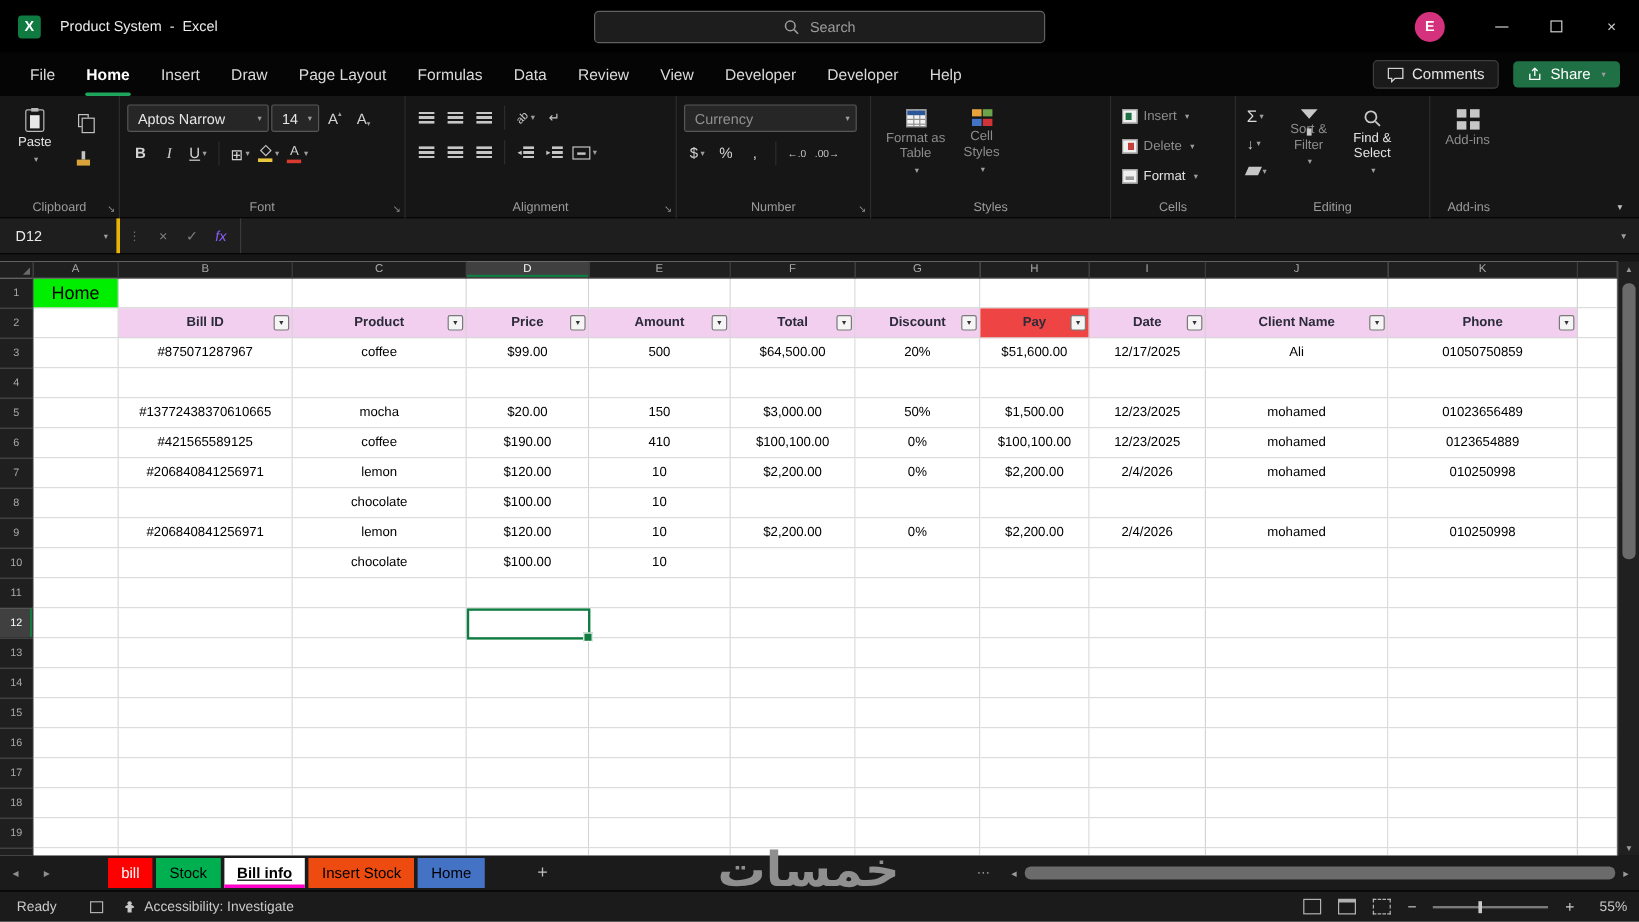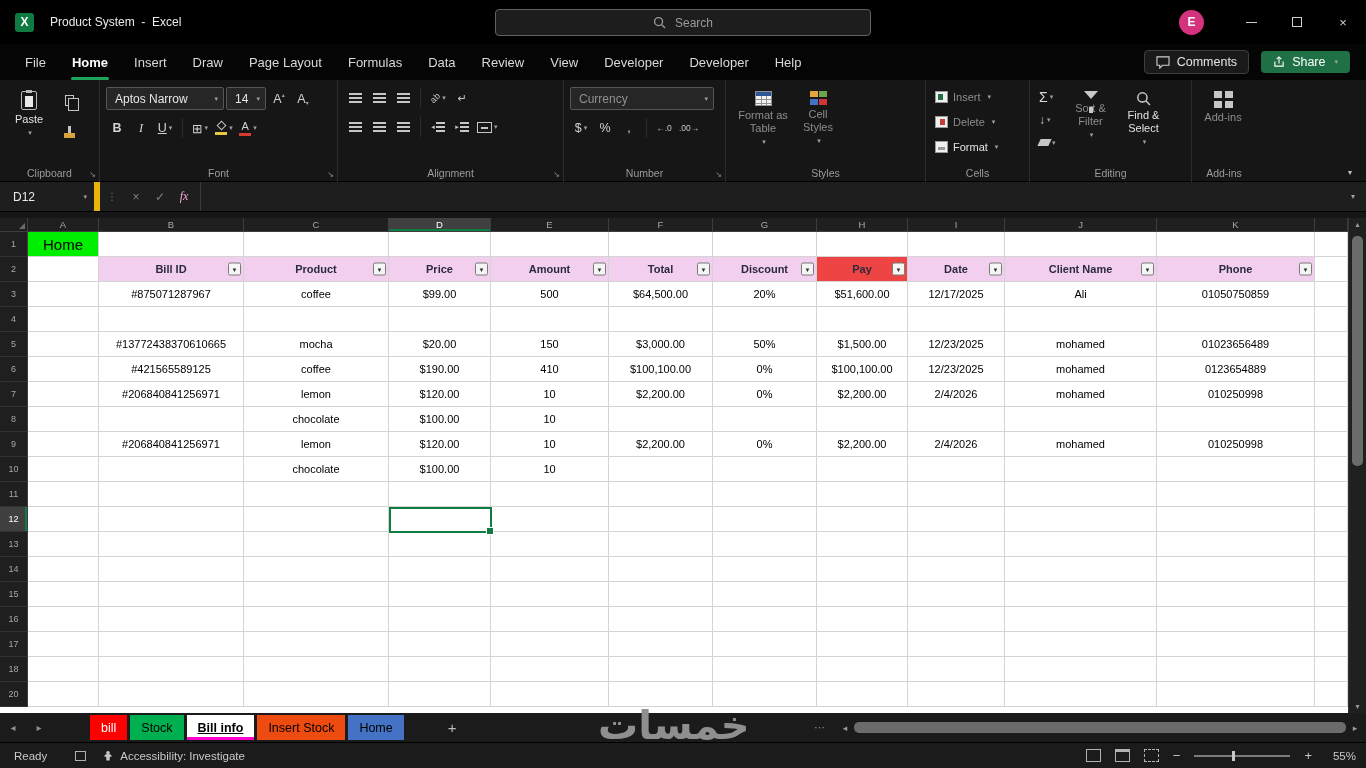--- a/index.html
+++ b/index.html
@@ -81,25 +81,25 @@
   .sigma { font-size:14px; color:#d8d8d8; }
   .fill-g { font-size:12px; color:#c6c6c6; }
   .eraser { width:11px; height:7px; background:#c6c6c6; transform:skewX(-25deg); display:block; }
   .funnel { width:0; height:0; border-left:7px solid transparent; border-right:7px solid transparent; border-top:8px solid #c8c8c8; position:relative; display:block; }
   .funnel::after { content:""; position:absolute; left:-2px; top:8px; width:4px; height:6px; background:#c8c8c8; }
   .icon-addins { width:19px; height:17px; background-image:linear-gradient(#c6c6c6,#c6c6c6),linear-gradient(#c6c6c6,#c6c6c6),linear-gradient(#c6c6c6,#c6c6c6),linear-gradient(#c6c6c6,#c6c6c6); background-position:0 0,11px 0,0 10px,11px 10px; background-size:8px 7px,8px 7px,8px 7px,8px 7px; background-repeat:no-repeat; display:block; }
   .ribbon-collapse { position:absolute; right:14px; bottom:4px; color:#c0c0c0; font-size:8px; }
 
   
   .fbar { position:absolute; top:182px; left:0; right:0; height:30px; background:#1e1e1e; display:flex; align-items:center; border-bottom:1px solid #000; }
-  .namebox { width:100px; height:100%; display:flex; align-items:center; padding-left:13px; color:#eaeaea; font-size:12px; border-right:6px solid #eab308; }
+  .namebox { width:100px; height:100%; display:flex; align-items:center; padding-left:13px; color:#eaeaea; font-size:12px; border-right:3px solid #eab308; }
   .nb-caret { margin-left:auto; margin-right:7px; font-size:7px; color:#9e9e9e; }
   .fb-dots { color:#6e6e6e; font-size:10px; padding:0 7px; }
   .fb-btn { width:24px; text-align:center; font-size:12px; color:#7e7e7e; }
-  .fx { font-family:Liberation Serif, serif; font-style:italic; color:#f9a8d4; }
+  .fx { font-family:Liberation Sans, sans-serif; font-style:italic; color:#8b5cf6; }
   .fb-input { flex:1; height:100%; border-left:1px solid #3a3a3a; margin-left:4px; }
   .fb-expand { width:26px; text-align:center; color:#9e9e9e; font-size:8px; }
 
   
   .sheet { position:absolute; top:218px; left:0; width:1348px; height:495px; background:#fff; overflow:hidden; }
   .corner { position:absolute; left:0; top:0; width:28px; height:14px; background:#1f1f1f; border-right:1px solid #3d3d3d; border-bottom:1px solid #3d3d3d; z-index:2; }
   .corner::after { content:""; position:absolute; right:2px; bottom:2px; width:0; height:0; border-left:6px solid transparent; border-bottom:6px solid #6a6a6a; }
   .col-headers { position:absolute; left:28px; top:0; height:14px; display:flex; z-index:2; }
   .col-hdr { height:14px; background:#1f1f1f; border-right:1px solid #3d3d3d; border-bottom:1px solid #3d3d3d; color:#a8a8a8; font-size:9.5px; display:flex; align-items:center; justify-content:center; flex:0 0 auto; }
   .col-hdr.sel { background:#404040; color:#fff; box-shadow:inset 0 -2px 0 #107C41; }
@@ -752,20 +752,35 @@
         <div class="cell" style="width: 118px;"></div>
         <div class="cell" style="width: 104px;"></div>
         <div class="cell" style="width: 104px;"></div>
         <div class="cell" style="width: 91px;"></div>
         <div class="cell" style="width: 97px;"></div>
         <div class="cell" style="width: 152px;"></div>
         <div class="cell" style="width: 158px;"></div>
         <div class="cell" style="width: 33px;"></div>
       </div>
       <div class="grid-row">
+        <div class="row-hdr">19</div>
+        <div class="cell" style="width: 71px;"></div>
+        <div class="cell" style="width: 145px;"></div>
+        <div class="cell" style="width: 145px;"></div>
+        <div class="cell" style="width: 102px;"></div>
+        <div class="cell" style="width: 118px;"></div>
+        <div class="cell" style="width: 104px;"></div>
+        <div class="cell" style="width: 104px;"></div>
+        <div class="cell" style="width: 91px;"></div>
+        <div class="cell" style="width: 97px;"></div>
+        <div class="cell" style="width: 152px;"></div>
+        <div class="cell" style="width: 158px;"></div>
+        <div class="cell" style="width: 33px;"></div>
+      </div>
+      <div class="grid-row">
         <div class="row-hdr">20</div>
         <div class="cell" style="width: 71px;"></div>
         <div class="cell" style="width: 145px;"></div>
         <div class="cell" style="width: 145px;"></div>
         <div class="cell" style="width: 102px;"></div>
         <div class="cell" style="width: 118px;"></div>
         <div class="cell" style="width: 104px;"></div>
         <div class="cell" style="width: 104px;"></div>
         <div class="cell" style="width: 91px;"></div>
         <div class="cell" style="width: 97px;"></div>

